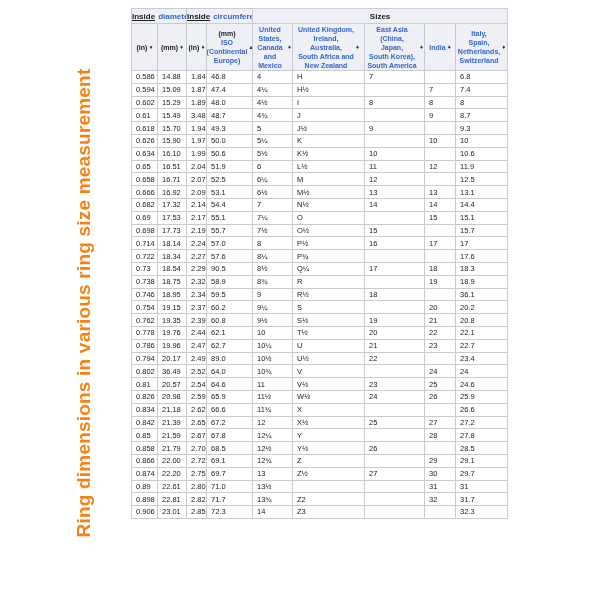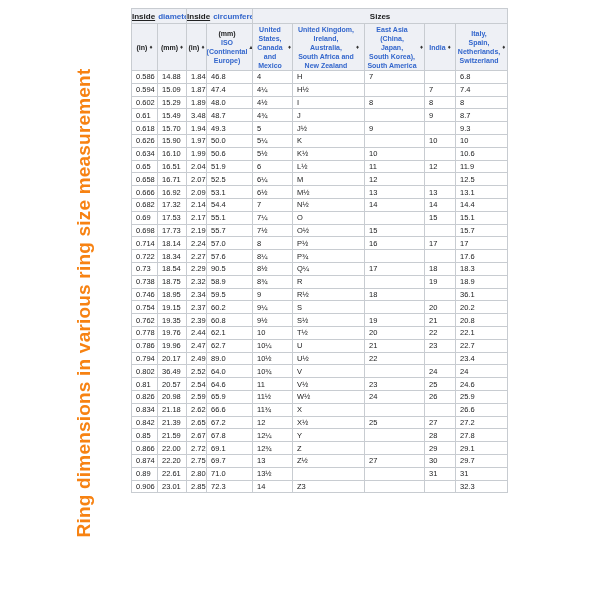--- a/index.html
+++ b/index.html
@@ -488,20 +488,31 @@
         <td>21.59</td>
         <td>2.67</td>
         <td>67.8</td>
         <td>12¼</td>
         <td>Y</td>
         <td></td>
         <td>28</td>
         <td>27.8</td>
       </tr>
       <tr>
+        <td>0.858</td>
+        <td>21.79</td>
+        <td>2.70</td>
+        <td>68.5</td>
+        <td>12½</td>
+        <td>Y½</td>
+        <td>26</td>
+        <td></td>
+        <td>28.5</td>
+      </tr>
+      <tr>
         <td>0.866</td>
         <td>22.00</td>
         <td>2.72</td>
         <td>69.1</td>
         <td>12¾</td>
         <td>Z</td>
         <td></td>
         <td>29</td>
         <td>29.1</td>
       </tr>
@@ -521,20 +532,31 @@
         <td>22.61</td>
         <td>2.80</td>
         <td>71.0</td>
         <td>13½</td>
         <td></td>
         <td></td>
         <td>31</td>
         <td>31</td>
       </tr>
       <tr>
+        <td>0.898</td>
+        <td>22.81</td>
+        <td>2.82</td>
+        <td>71.7</td>
+        <td>13¾</td>
+        <td>Z2</td>
+        <td></td>
+        <td>32</td>
+        <td>31.7</td>
+      </tr>
+      <tr>
         <td>0.906</td>
         <td>23.01</td>
         <td>2.85</td>
         <td>72.3</td>
         <td>14</td>
         <td>Z3</td>
         <td></td>
         <td></td>
         <td>32.3</td>
       </tr>

